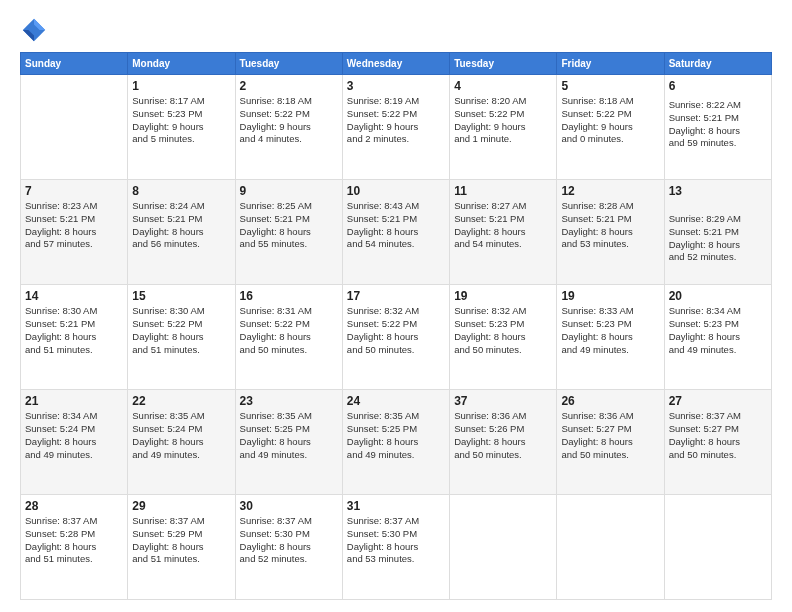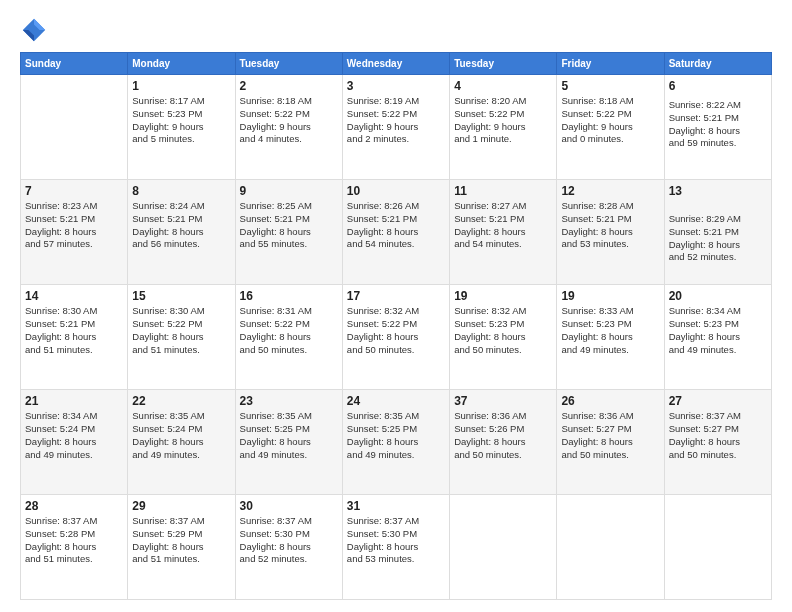--- a/index.html
+++ b/index.html
@@ -191,21 +191,21 @@
           </td>
           <td>
             <span class="day-num">9</span>
             <div class="cell-text" style="white-space: pre-line;">Sunrise: 8:25 AM
 Sunset: 5:21 PM
 Daylight: 8 hours
 and 55 minutes.</div>
           </td>
           <td>
             <span class="day-num">10</span>
-            <div class="cell-text" style="white-space: pre-line;">Sunrise: 8:26 AM
+            <div class="cell-text" style="white-space: pre-line;">Sunrise: 8:43 AM
 Sunset: 5:21 PM
 Daylight: 8 hours
 and 54 minutes.</div>
           </td>
           <td>
             <span class="day-num">11</span>
             <div class="cell-text" style="white-space: pre-line;">Sunrise: 8:27 AM
 Sunset: 5:21 PM
 Daylight: 8 hours
 and 54 minutes.</div>

